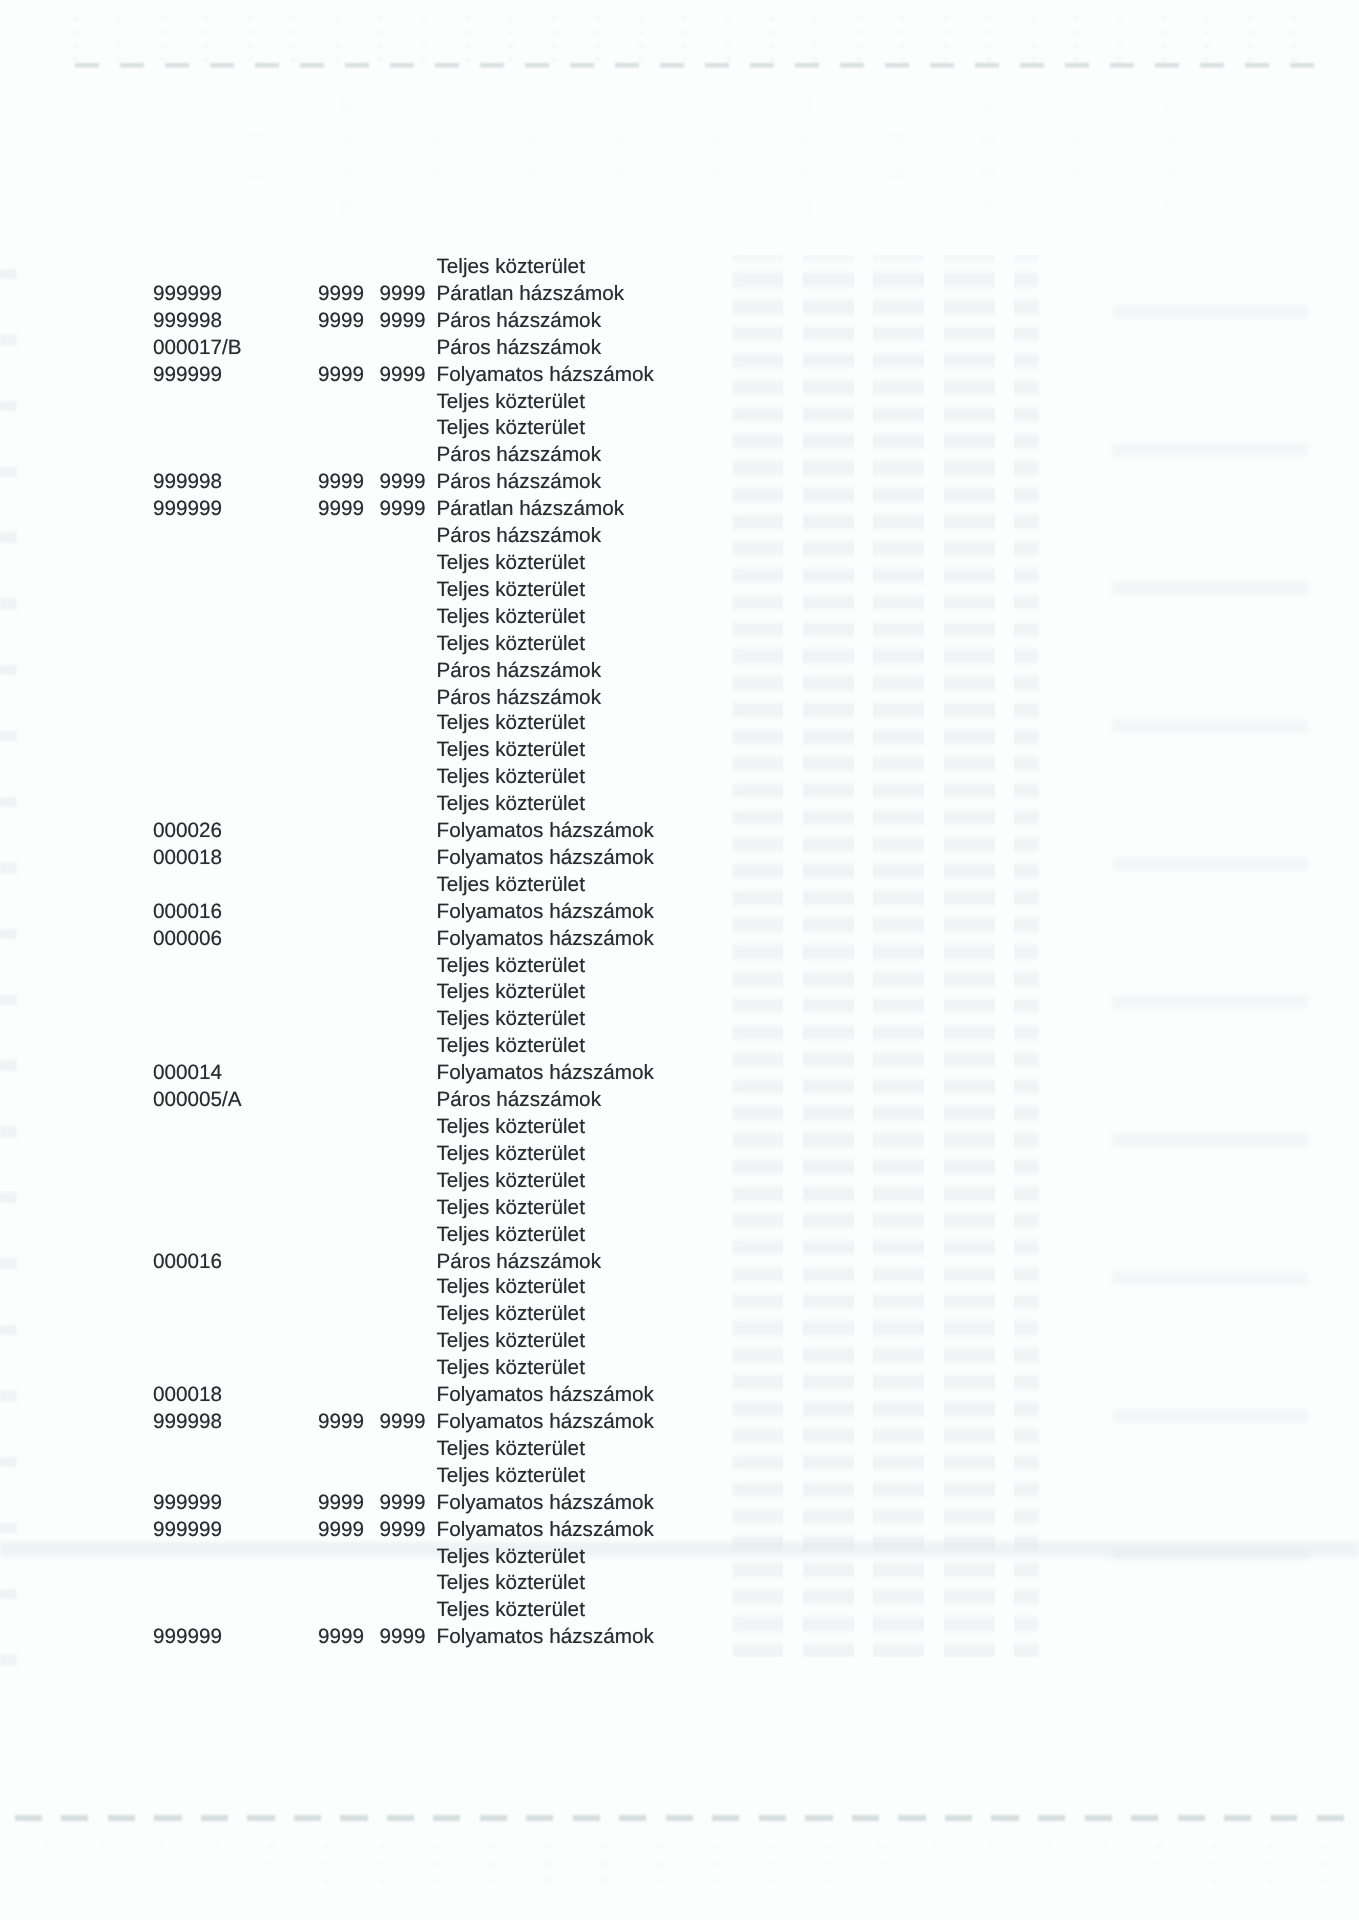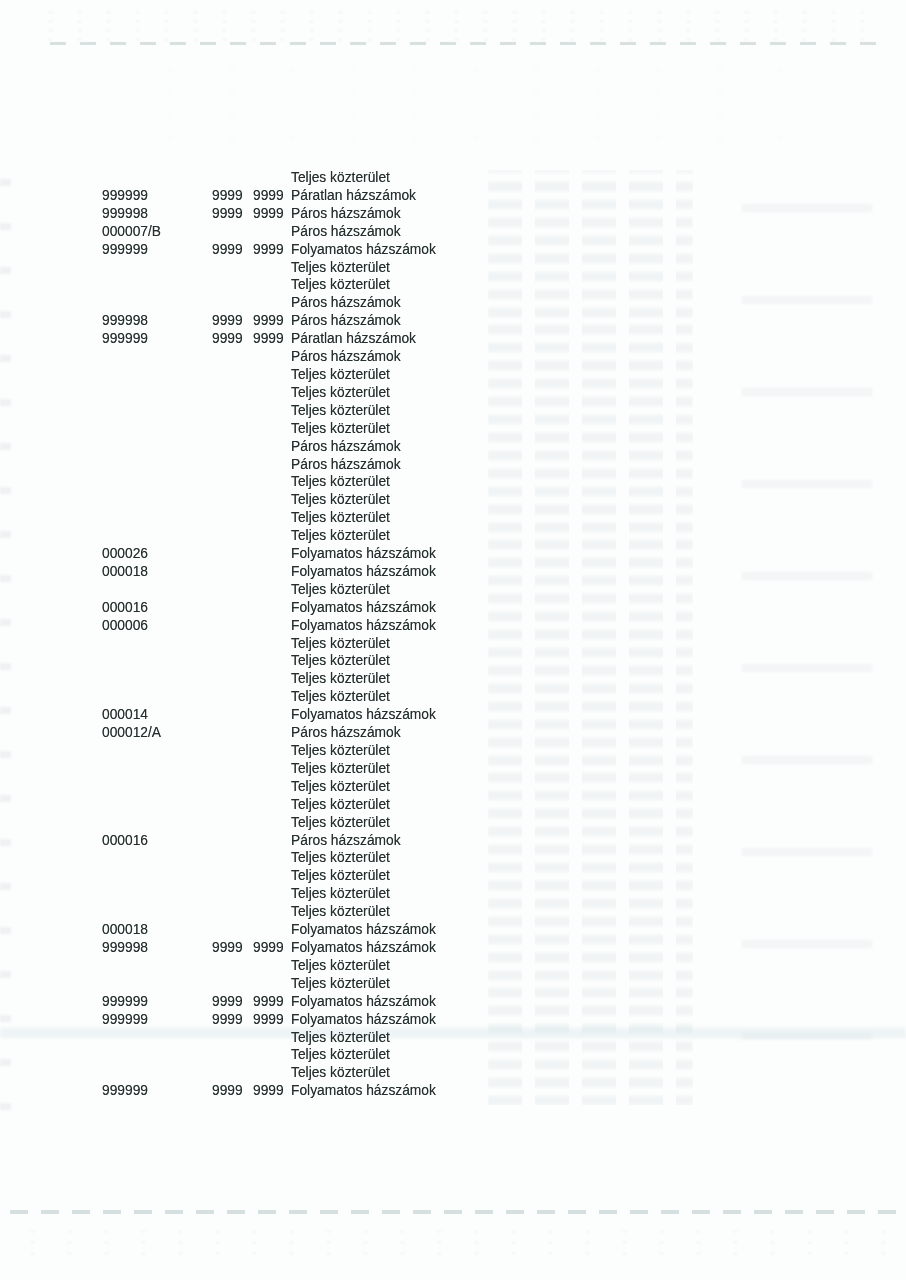--- a/index.html
+++ b/index.html
@@ -127,21 +127,21 @@
     <span class="cell to">9999</span>
     <span class="cell label">Páratlan házszámok</span>
   </div>
       <div class="row">
     <span class="cell code">999998</span>
     <span class="cell from">9999</span>
     <span class="cell to">9999</span>
     <span class="cell label">Páros házszámok</span>
   </div>
       <div class="row">
-    <span class="cell code">000007/B</span>
+    <span class="cell code">000017/B</span>
     <span class="cell from"></span>
     <span class="cell to"></span>
     <span class="cell label">Páros házszámok</span>
   </div>
       <div class="row">
     <span class="cell code">999999</span>
     <span class="cell from">9999</span>
     <span class="cell to">9999</span>
     <span class="cell label">Folyamatos házszámok</span>
   </div>
@@ -295,21 +295,21 @@
     <span class="cell to"></span>
     <span class="cell label">Teljes közterület</span>
   </div>
       <div class="row">
     <span class="cell code">000014</span>
     <span class="cell from"></span>
     <span class="cell to"></span>
     <span class="cell label">Folyamatos házszámok</span>
   </div>
       <div class="row">
-    <span class="cell code">000012/A</span>
+    <span class="cell code">000005/A</span>
     <span class="cell from"></span>
     <span class="cell to"></span>
     <span class="cell label">Páros házszámok</span>
   </div>
       <div class="row">
     <span class="cell code"></span>
     <span class="cell from"></span>
     <span class="cell to"></span>
     <span class="cell label">Teljes közterület</span>
   </div>

